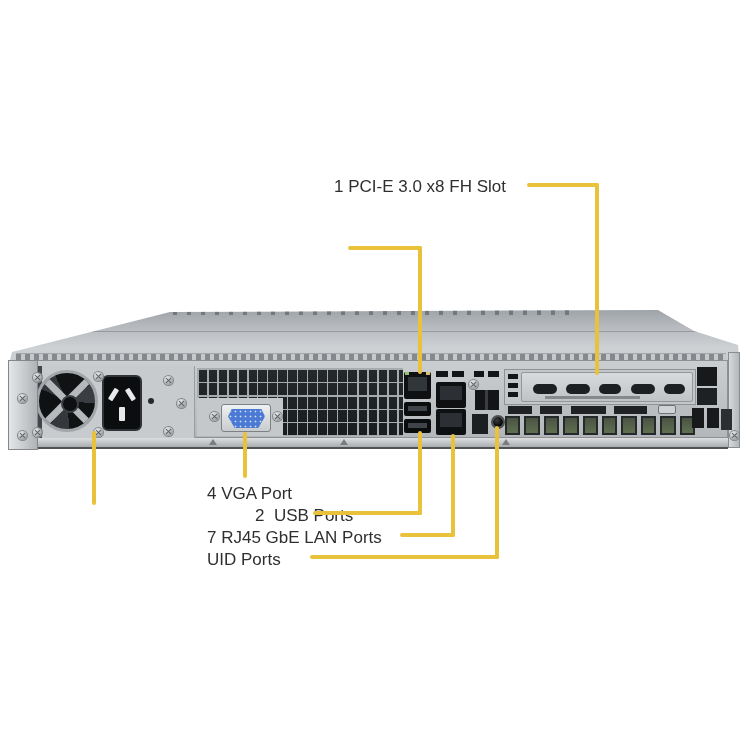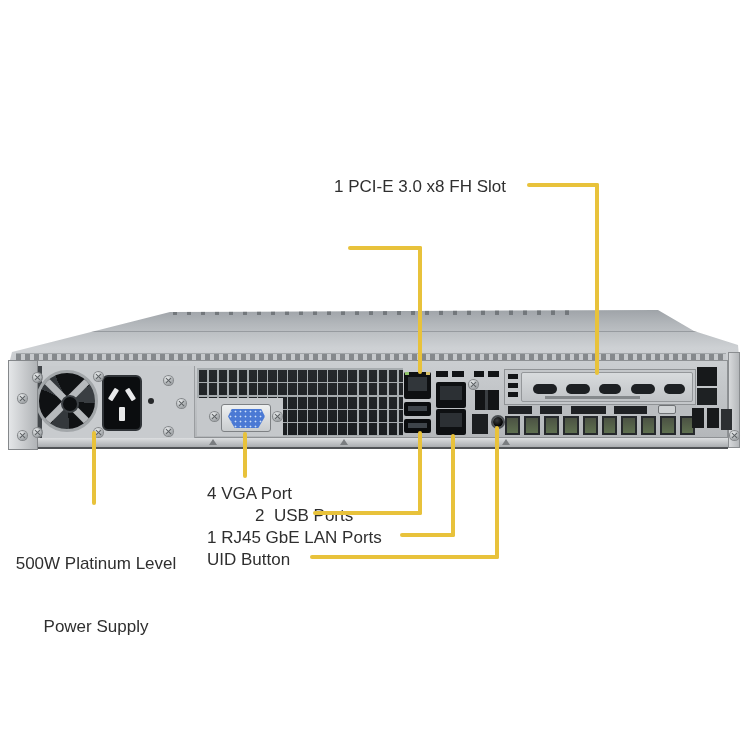--- a/index.html
+++ b/index.html
@@ -245,22 +245,18 @@
   <div class="cline" style="left:313px;top:511px;width:109px;height:4px;"></div>
   <div class="cline" style="left:418px;top:431px;width:4px;height:84px;"></div>
 
   <div class="cline" style="left:400px;top:533px;width:55px;height:4px;"></div>
   <div class="cline" style="left:451px;top:434px;width:4px;height:103px;"></div>
 
   <div class="cline" style="left:310px;top:555px;width:189px;height:4px;"></div>
   <div class="cline" style="left:495px;top:426px;width:4px;height:133px;"></div>
 
   <div class="label" style="left:334px;top:176px;">1 PCI-E 3.0 x8 FH Slot</div>
-  <div class="label center" style="left:8px;top:510px;width:176px;">
-    <span>500W Platinum Level</span>
-    <span>Power Supply</span>
-  </div>
   <div class="label" style="left:207px;top:483px;">4 VGA Port</div>
   <div class="label" style="left:211px;top:505px;margin-left:44px;">2  USB Ports</div>
-  <div class="label" style="left:207px;top:527px;">1 RJ45 GbE LAN Ports</div>
-  <div class="label" style="left:207px;top:549px;">UID Button</div>
+  <div class="label" style="left:207px;top:527px;">7 RJ45 GbE LAN Ports</div>
+  <div class="label" style="left:207px;top:549px;">UID Ports</div>
 
 </div>
 
 </body></html>

